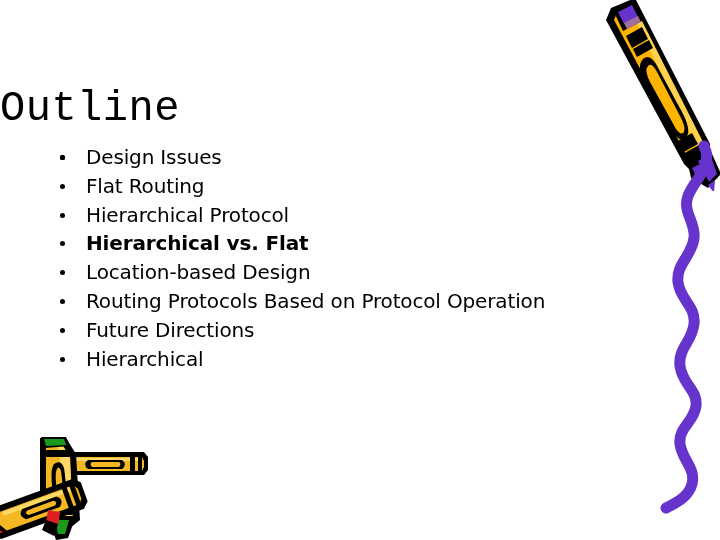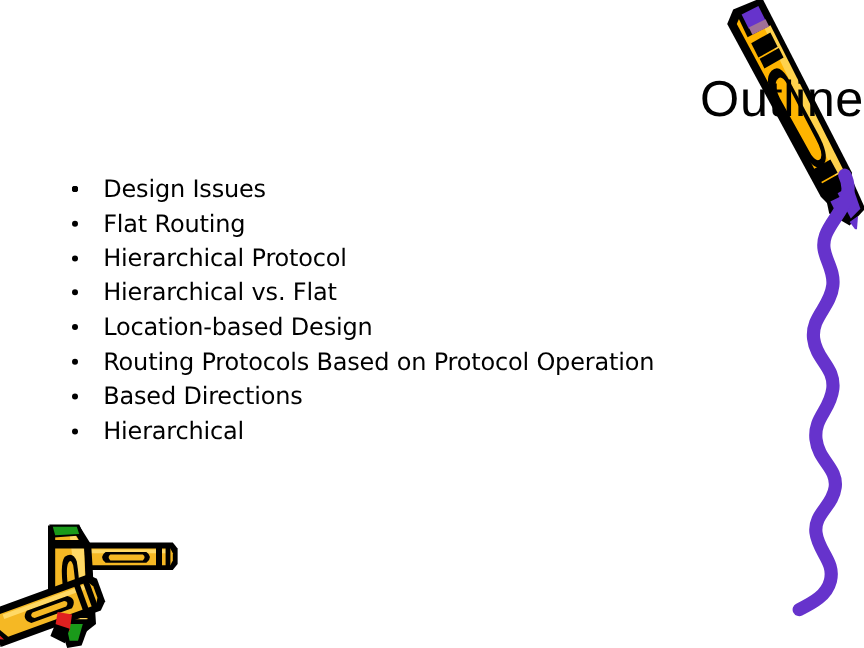--- a/index.html
+++ b/index.html
@@ -14,24 +14,24 @@
     height: 540px;
     background: #ffffff;
     overflow: hidden;
     font-family: "DejaVu Sans", sans-serif;
   }
 
   
   #slide-title {
     position: absolute;
     left: 0;
-    top: 62px;
+    top: 88px;
     width: 720px;
-    text-align: right;
-    font-family: Liberation Sans, sans-serif;
+    text-align: left;
+    font-family: Liberation Mono, monospace;
     font-size: 42px;
     font-weight: 400;
     color: #000000;
     letter-spacing: 0.5px;
     line-height: 1;
   }
 
   
   #bullet-list {
     position: absolute;
@@ -58,21 +58,21 @@
     position: absolute;
     left: 8px;
     top: 12px;
     width: 5px;
     height: 5px;
     border-radius: 50%;
     background: #000000;
   }
 
   .bullet-item.is-bold .bullet-text {
-    font-weight: normal;
+    font-weight: bold;
   }
 
   .bullet-text {
     display: inline-block;
   }
 
   
   .art {
     position: absolute;
     pointer-events: none;
@@ -232,21 +232,21 @@
     <li class="bullet-item">
       <span class="bullet-dot"></span>
       <span class="bullet-text">Location-based Design</span>
     </li>
     <li class="bullet-item">
       <span class="bullet-dot"></span>
       <span class="bullet-text">Routing Protocols Based on Protocol Operation</span>
     </li>
     <li class="bullet-item">
       <span class="bullet-dot"></span>
-      <span class="bullet-text">Based Directions</span>
+      <span class="bullet-text">Future Directions</span>
     </li>
     <li class="bullet-item">
       <span class="bullet-dot"></span>
       <span class="bullet-text">Hierarchical</span>
     </li>
   </ul>
 
 </div>
 
 </body></html>

